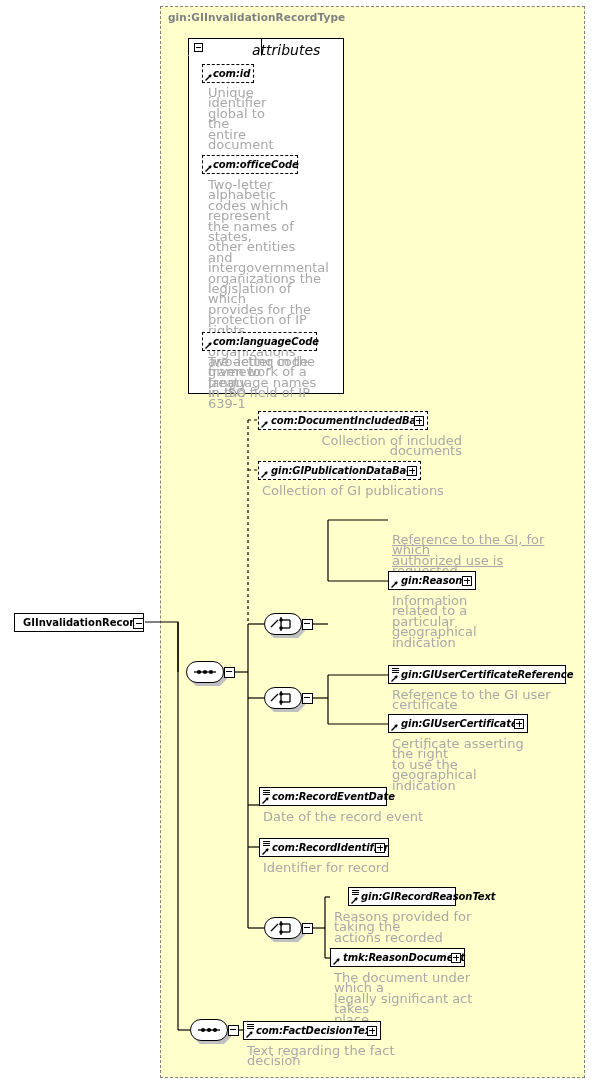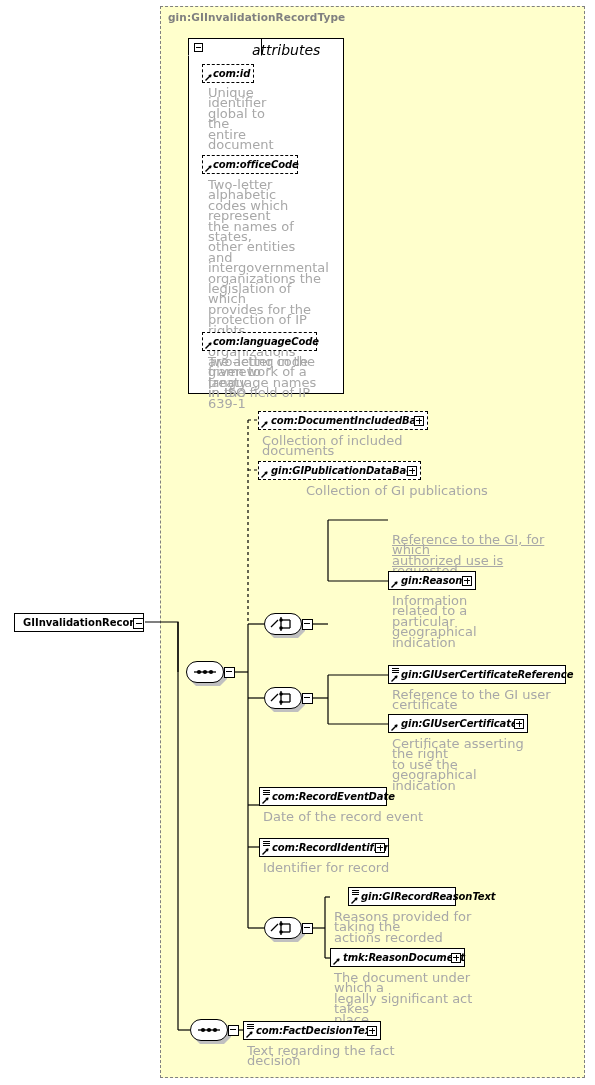--- a/index.html
+++ b/index.html
@@ -461,33 +461,33 @@
   <div class="node dashed" style="left:258px; top:411px; width:170px;">
     <span class="shadow"></span>
     <span class="rshadow"></span>
     <svg class="arrow-glyph" viewBox="0 0 7 7">
       <path d="M0.5,6.5 L6,1" stroke="#000" stroke-width="1.4"></path>
       <path d="M6.5,0.5 L3.2,1 L6,3.8 Z" fill="#000"></path>
     </svg>
     <span class="nm">com:DocumentIncludedBag</span>
     <span class="plus-box"></span>
   </div>
-  <div class="doc" style="left:262px; top:436px; width:200px;">Collection of included documents</div>
+  <div class="doc" style="left:262px; top:436px; width:200px;text-align:right;">Collection of included documents</div>
 
   <div class="node dashed" style="left:258px; top:461px; width:163px;">
     <span class="shadow"></span>
     <span class="rshadow"></span>
     <svg class="arrow-glyph" viewBox="0 0 7 7">
       <path d="M0.5,6.5 L6,1" stroke="#000" stroke-width="1.4"></path>
       <path d="M6.5,0.5 L3.2,1 L6,3.8 Z" fill="#000"></path>
     </svg>
     <span class="nm">gin:GIPublicationDataBag</span>
     <span class="plus-box"></span>
   </div>
-  <div class="doc" style="left:262px; top:486px; width:200px;margin-left:44px;">Collection of GI publications</div>
+  <div class="doc" style="left:262px; top:486px; width:200px;">Collection of GI publications</div>
 
   <div class="doc" style="left:392px; top:535px; width:165px;text-decoration:underline;">Reference to the GI, for which
 authorized use is requested</div>
 
   <div class="node solid" style="left:388px; top:571px; width:88px;">
     <span class="shadow"></span>
     <span class="rshadow"></span>
     <svg class="arrow-glyph" viewBox="0 0 7 7">
       <path d="M0.5,6.5 L6,1" stroke="#000" stroke-width="1.4"></path>
       <path d="M6.5,0.5 L3.2,1 L6,3.8 Z" fill="#000"></path>

